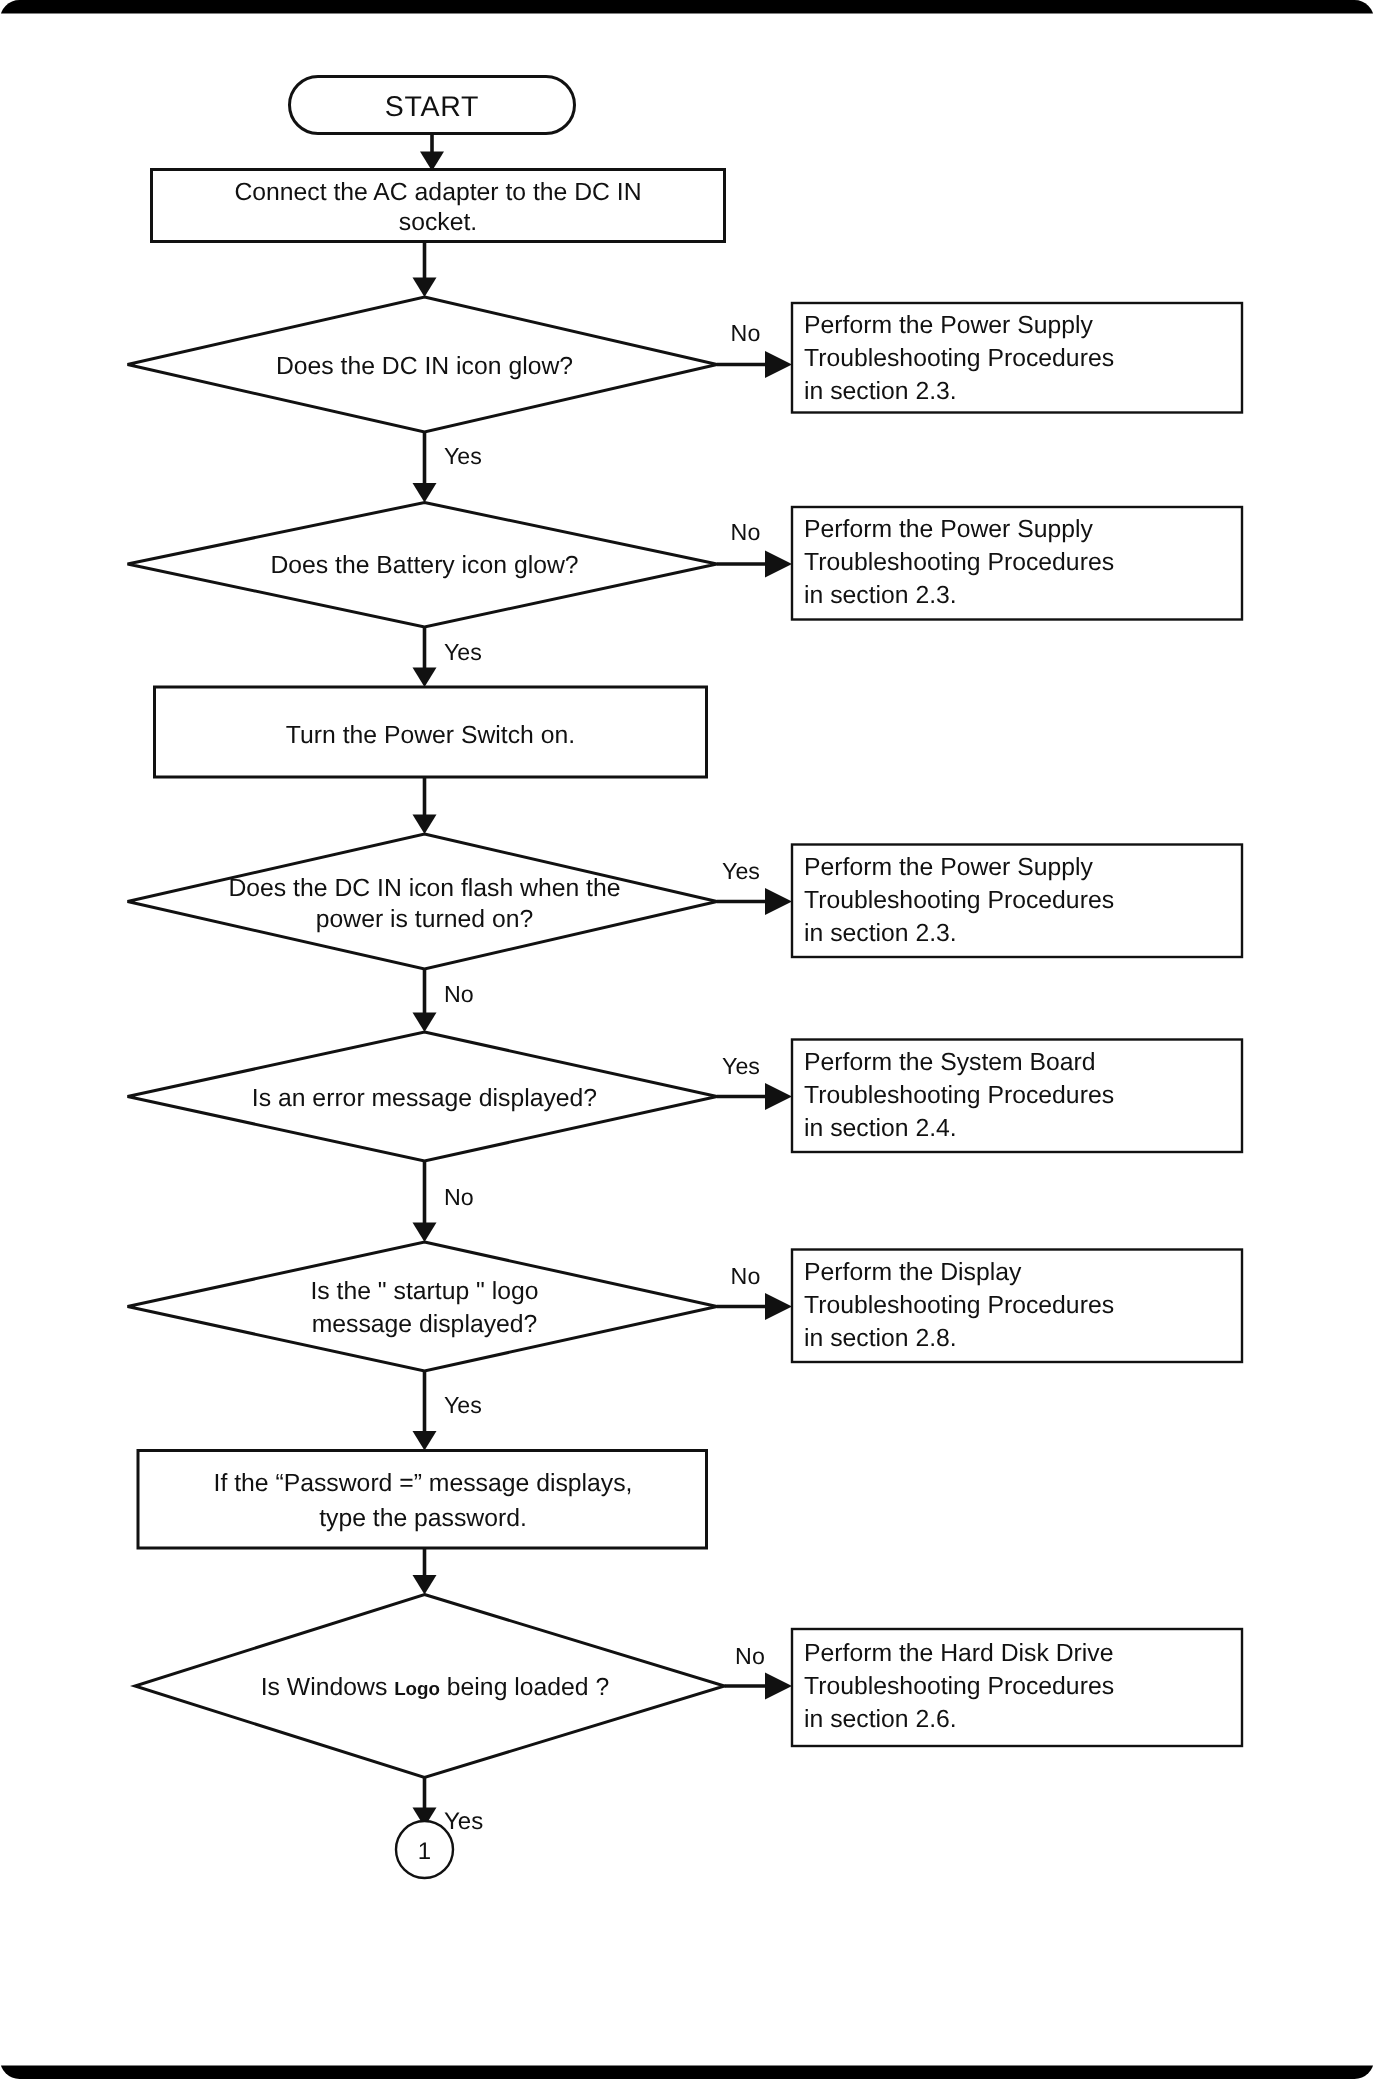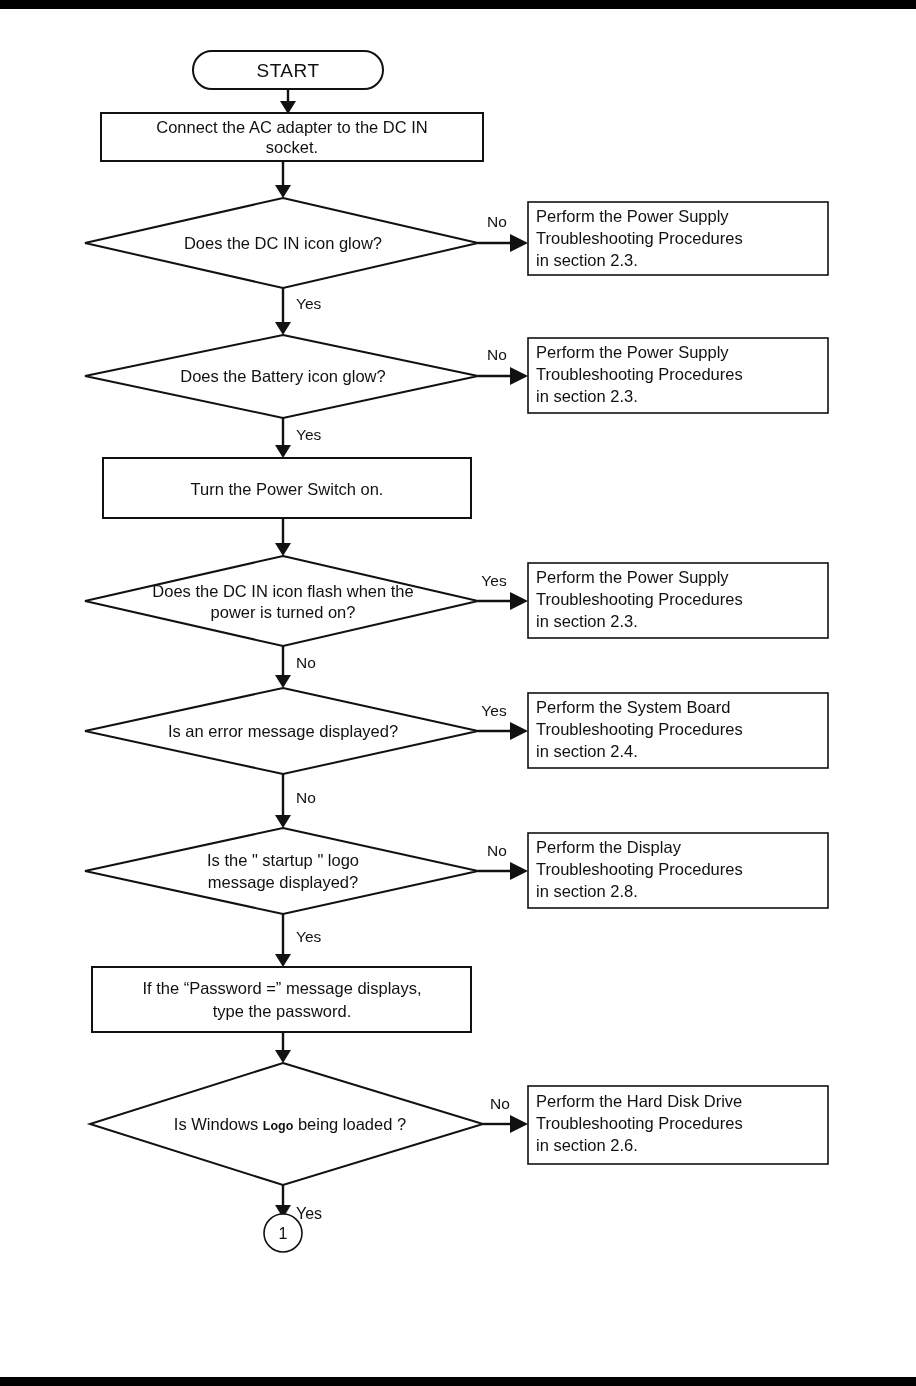--- a/index.html
+++ b/index.html
@@ -7,20 +7,21 @@
     padding: 0;
     background: #ffffff;
   }
   #page {
     position: relative;
     width: 916px;
     height: 1386px;
     background: #ffffff;
     overflow: hidden;
     font-family: "Liberation Sans", sans-serif;
+    border-radius: 13px;
   }
   .edge-bar {
     position: absolute;
     left: 0;
     width: 916px;
     height: 9px;
     background: #000000;
   }
   .edge-bar.top { top: 0; }
   .edge-bar.bottom { bottom: 0; }

